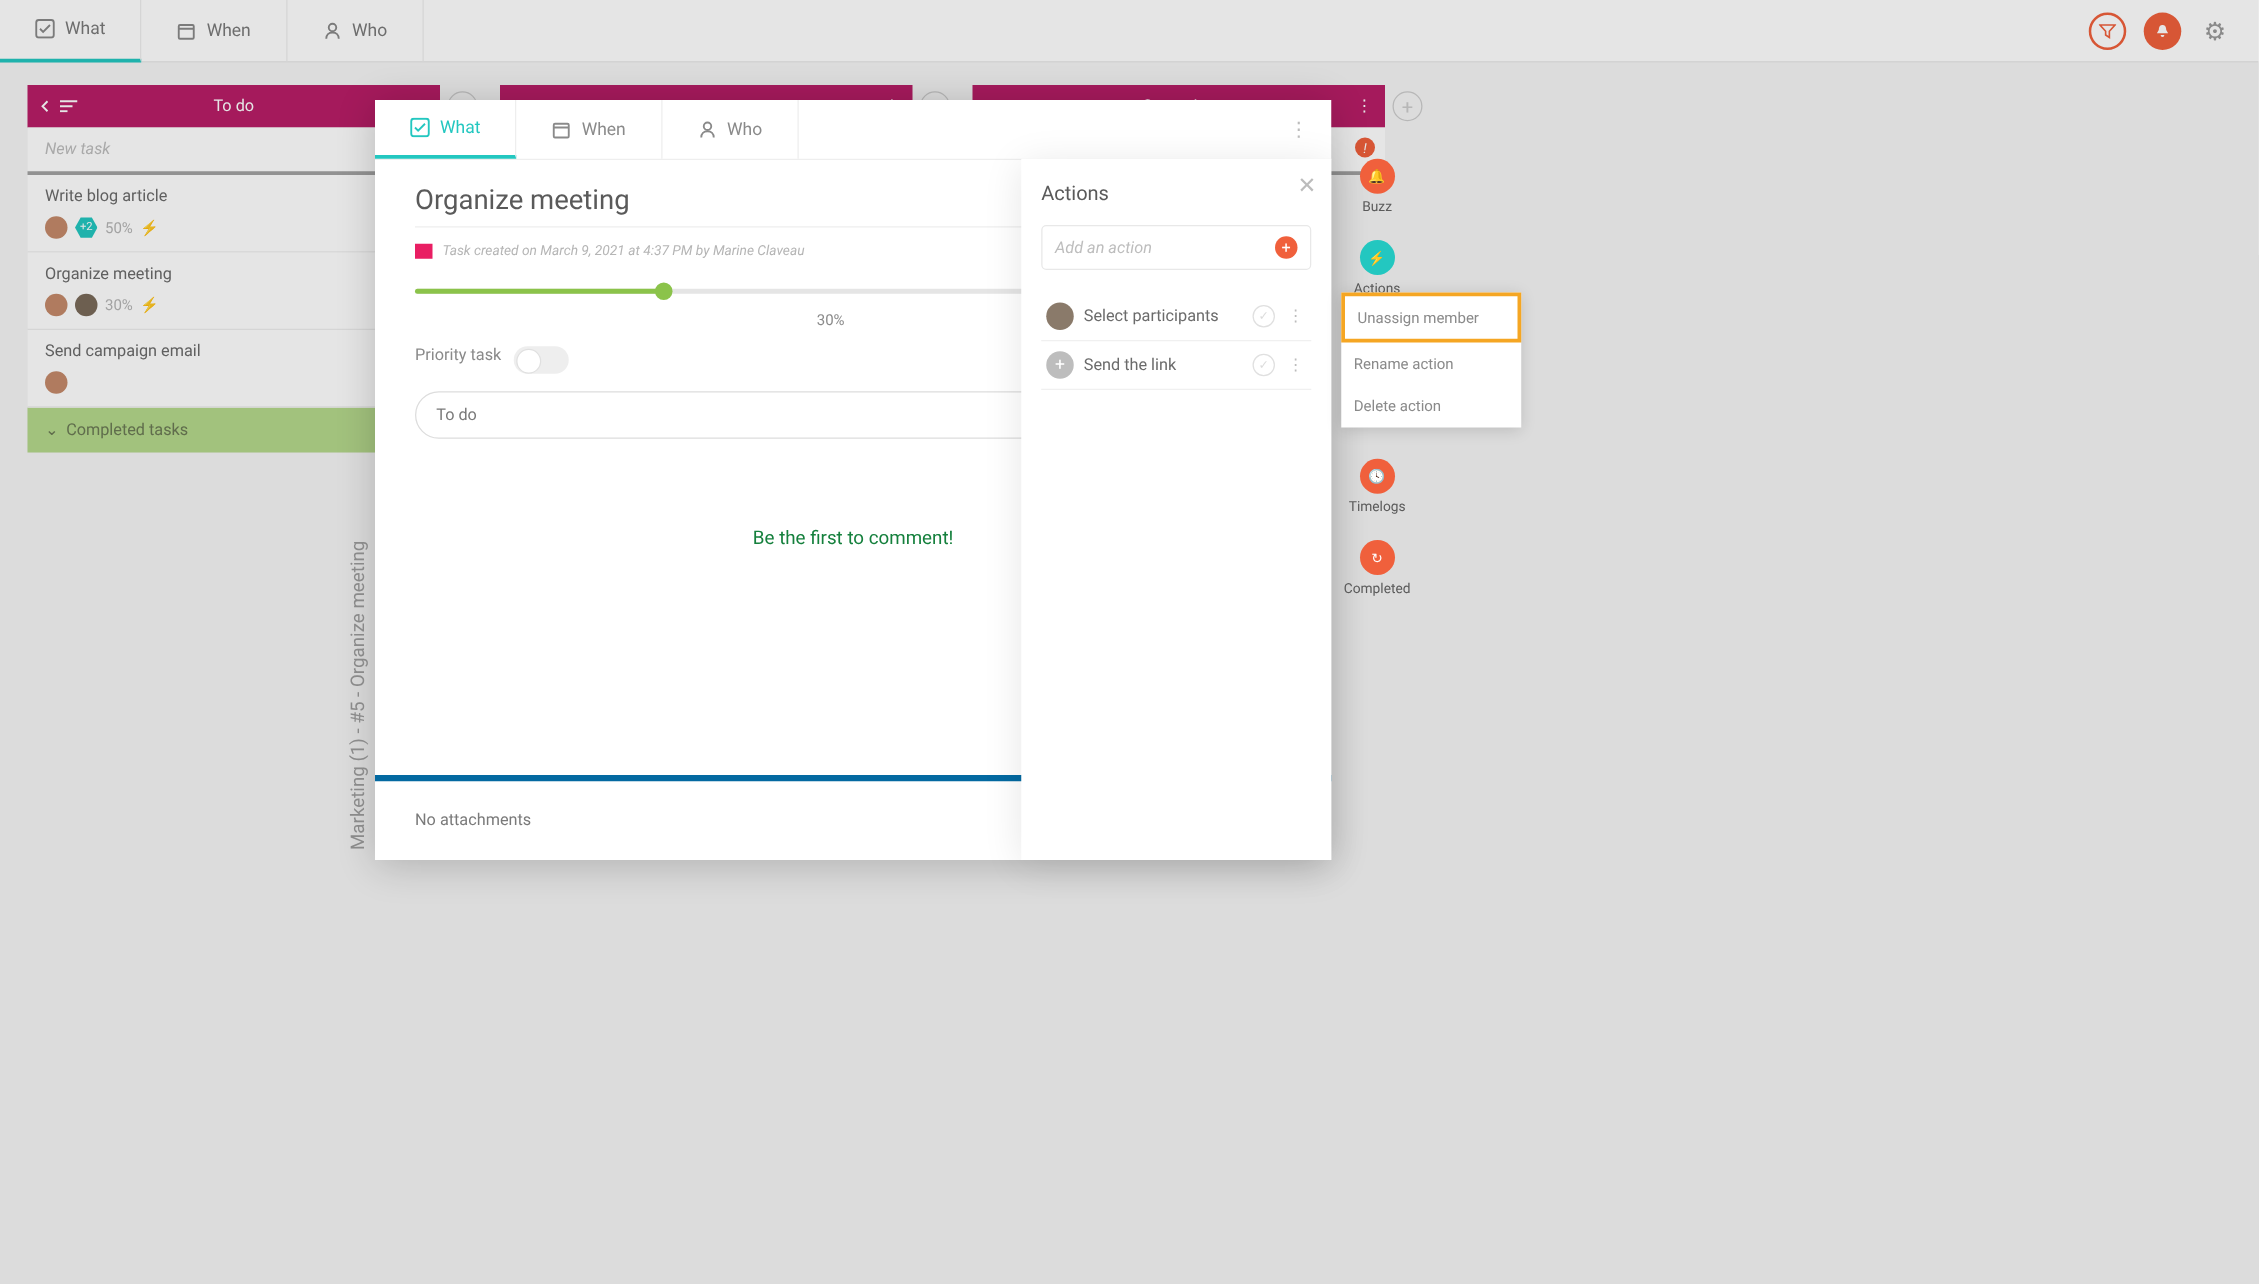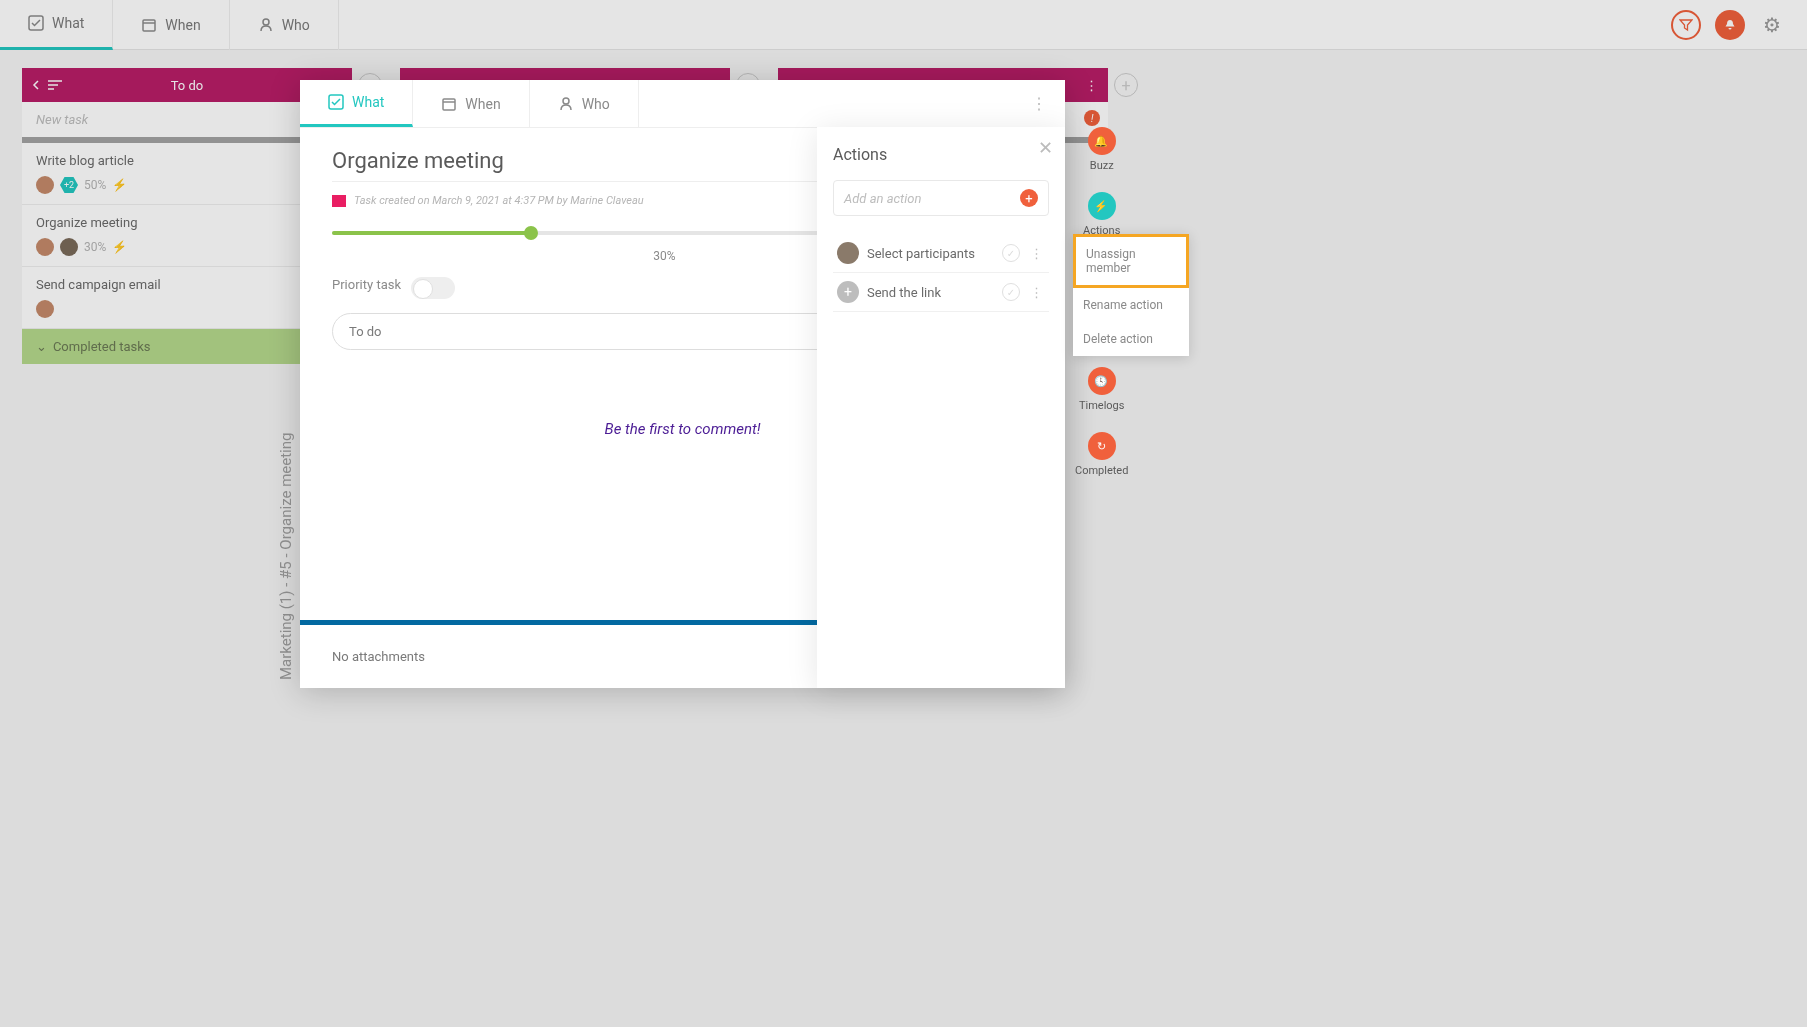--- a/index.html
+++ b/index.html
@@ -19,21 +19,21 @@
 .gear { color:#9a9a9a; font-size:20px; cursor:pointer; width:26px; text-align:center; }
 
 
 .board { position:absolute; top:68px; left:22px; right:22px; bottom:0; display:flex; gap:18px; align-items:flex-start; }
 .column { width:330px; background:#f0f0f0; border-radius:2px; }
 .col-header { height:34px; background:#b81e67; color:#fff; display:flex; align-items:center; padding:0 10px; font-size:13px; position:relative; }
 .col-hdr-left { display:flex; align-items:center; gap:6px; }
 .col-title { position:absolute; left:0; right:0; text-align:center; }
 .col-hdr-dots { margin-left:auto; }
 .plus-circle { width:24px; height:24px; border:1px solid #ccc; border-radius:50%; color:#ccc; display:flex; align-items:center; justify-content:center; margin-top:5px; cursor:pointer; font-size:16px; }
-.newtask { padding:10px 14px; color:#bdbdbd; font-style:italic; font-size:13px; border-bottom:6px solid #a3a3a3; background:#fff; position:relative; }
+.newtask { padding:10px 14px; color:#bdbdbd; font-style:italic; font-size:13px; border-bottom:3px solid #a3a3a3; background:#fff; position:relative; }
 .newtask .warn { position:absolute; right:8px; top:8px; width:16px; height:16px; border-radius:50%; background:#f0603c; color:#fff; font-size:11px; display:flex; align-items:center; justify-content:center; }
 .pri-corner { position:absolute; top:0; left:0; width:0; height:0; border-top:18px solid #23c7c0; border-right:18px solid transparent; }
 .task { background:#fff; padding:10px 14px; border-bottom:1px solid #eee; font-size:13px; color:#6b6b6b; position:relative; }
 .task .meta { display:flex; align-items:center; gap:6px; margin-top:8px; color:#b5b5b5; font-size:12px; }
 .avatar { width:18px; height:18px; border-radius:50%; background:#c48a6a; display:inline-block; }
 .avatar2 { background:#7a6a5a; }
 .hex { width:18px; height:18px; background:#23c7c0; color:#fff; font-size:9px; display:flex; align-items:center; justify-content:center; clip-path:polygon(25% 5%,75% 5%,100% 50%,75% 95%,25% 95%,0% 50%); }
 .completed { background:#b5d88c; padding:10px 14px; color:#6b7a55; font-size:13px; display:flex; align-items:center; gap:6px; cursor:pointer; }
 
 
@@ -53,21 +53,21 @@
 .pct { text-align:center; font-size:12px; color:#8a8a8a; margin-top:4px; margin-left:-36px; }
 .toggles { display:flex; justify-content:space-between; margin-top:14px; font-size:13px; color:#8a8a8a; }
 .tog { display:flex; gap:10px; }
 .switch { width:44px; height:22px; border-radius:11px; background:#eee; position:relative; }
 .switch::after { content:""; position:absolute; top:2px; left:2px; width:18px; height:18px; border-radius:50%; background:#fff; border:1px solid #e0e0e0; }
 .status-sel { margin-top:14px; border:1px solid #ddd; border-radius:20px; padding:10px 16px; display:flex; justify-content:space-between; align-items:center; color:#7a7a7a; font-size:13px; cursor:pointer; }
 .comment-row { display:flex; gap:12px; margin-top:16px; }
 .comment-box { flex:1; border:1px solid #e0e0e0; border-radius:4px; padding:10px 12px; min-height:80px; font-size:13px; color:#b5b5b5;}
 .comment-btns { display:flex; flex-direction:column; gap:8px; }
 .cbtn { width:30px; height:30px; border-radius:50%; background:#9e9e9e; color:#fff; display:flex; align-items:center; justify-content:center; cursor:pointer; }
-.first-comment { text-align:center; font-style:italic; color:#4c1d95; margin-top:70px; font-size:15px; }
+.first-comment { text-align:center; color:#15803d; margin-top:70px; font-size:15px; }
 .modal-footer { border-top:5px solid #0369a1; padding:16px 32px; display:flex; align-items:center; gap:14px; }
 .attach-btn { background:#f0603c; color:#fff; border:none; padding:8px 18px; border-radius:16px; font-size:13px; cursor:pointer; margin-left:auto; }
 
 
 .actions-panel { position:absolute; top:127px; left:817px; width:248px; height:561px; background:#fff; z-index:100; box-shadow:0 4px 30px rgba(0,0,0,0.1); padding:18px 16px; }
 .actions-title { font-size:16px; color:#5a5a5a; }
 .close-x { position:absolute; top:10px; right:12px; color:#bcbcbc; font-size:18px; cursor:pointer; }
 .add-action { margin-top:16px; border:1px solid #e8e8e8; border-radius:4px; padding:8px 10px; display:flex; align-items:center; justify-content:space-between; color:#bdbdbd; font-style:italic; font-size:13px; cursor:pointer; }
 .add-plus { width:18px; height:18px; border-radius:50%; background:#f0603c; color:#fff; display:flex; align-items:center; justify-content:center; font-size:13px; font-style:normal; }
 .action-item { display:flex; align-items:center; gap:8px; padding:8px 4px; border-bottom:1px solid #f0f0f0; font-size:13px; color:#6b6b6b; }
@@ -76,21 +76,21 @@
 .action-item .check { margin-left:auto; width:18px; height:18px; border:1px solid #e0e0e0; border-radius:50%; color:#dcdcdc; font-size:10px; display:flex; align-items:center; justify-content:center; }
 .action-item .dots { color:#bcbcbc; cursor:pointer; padding:0 2px; }
 
 
 .tool-rail { position:absolute; top:127px; left:1075px; z-index:100; display:flex; flex-direction:column; align-items:center; }
 .tool { display:flex; flex-direction:column; align-items:center; margin-bottom:20px; color:#5a5a5a; font-size:11px; }
 .tool .tcirc { width:28px; height:28px; border-radius:50%; display:flex; align-items:center; justify-content:center; background:#f0603c; color:#fff; margin-bottom:4px; cursor:pointer; }
 .tool .tcirc.teal { background:#23c7c0; }
 
 
-.ctx-menu { position:absolute; top:234px; left:1073px; width:116px; background:#fff; box-shadow:0 2px 12px rgba(0,0,0,0.15); z-index:110; font-size:12px; color:#8a8a8a; }
+.ctx-menu { position:absolute; top:234px; left:1073px; width:144px; background:#fff; box-shadow:0 2px 12px rgba(0,0,0,0.15); z-index:110; font-size:12px; color:#8a8a8a; }
 .ctx-item { padding:10px 10px; cursor:pointer; }
 .ctx-item.highlight { border:3px solid #f5a623; }
 
 
 .rot-label { position:absolute; top:680px; left:277px; transform:rotate(-90deg); transform-origin:left top; color:#8a8a8a; font-size:15px; z-index:100; white-space:nowrap; }
 
 svg { display:block; }
 </style>
 </head>
 <body>

